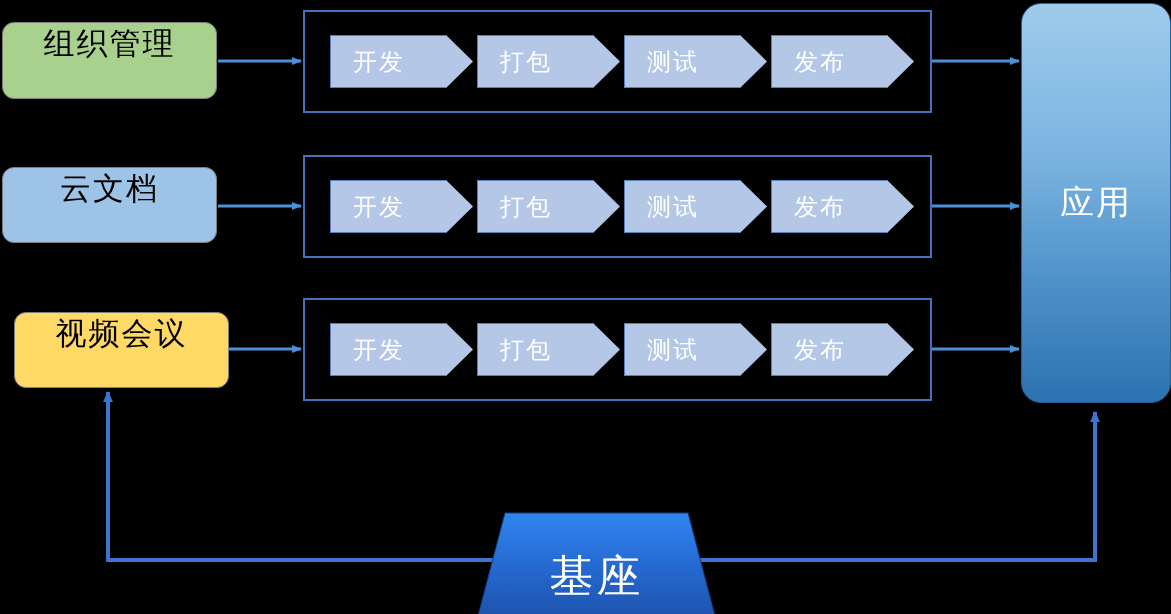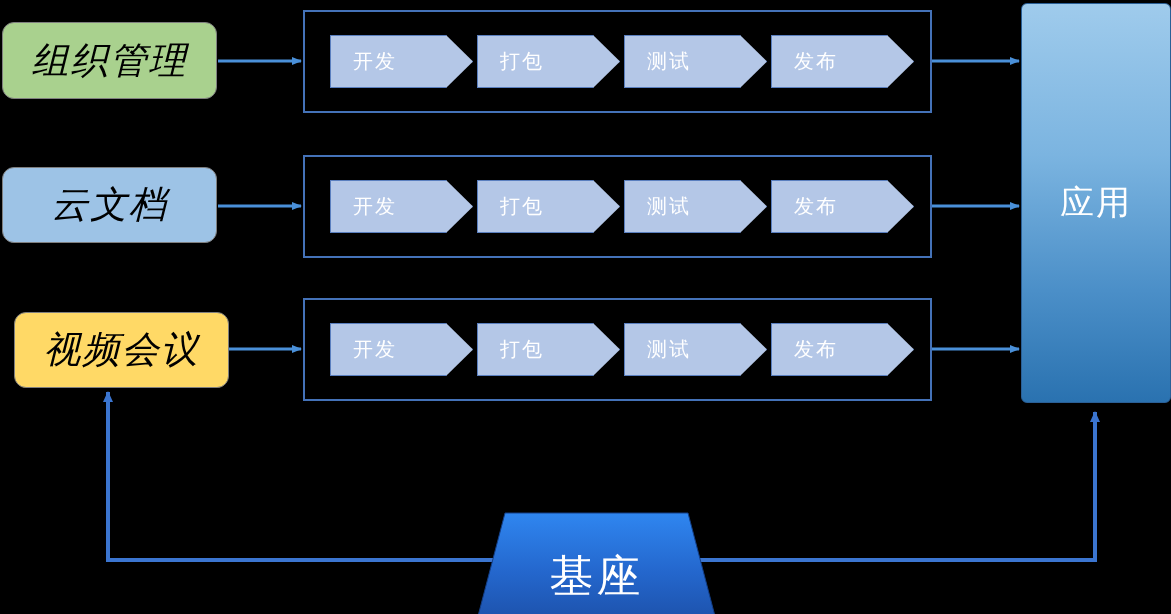--- a/index.html
+++ b/index.html
@@ -19,60 +19,59 @@
   svg#diagram {
     position: absolute;
     left: 0; top: 0;
     width: 1171px;
     height: 614px;
     display: block;
   }
   .app-label {
     position: absolute;
     display: flex;
-    align-items: center;
+    align-items: flex-start;
     justify-content: center;
     border-radius: 12px;
     border: 1px solid #7f7f7f;
-    font-size: 37px;
+    font-size: 31px;
     color: #000000;
     letter-spacing: 2px;
     font-family: "Liberation Sans", "DejaVu Sans", sans-serif;
-    font-style: italic;
   }
   .app-label.green  { background: #a9d18e; }
   .app-label.blue   { background: #9dc3e6; }
   .app-label.yellow { background: #ffd966; }
 
   .pipeline-box {
     position: absolute;
     border: 2px solid #4472b8;
     background: transparent;
   }
   .chevron {
     position: absolute;
     display: flex;
     align-items: center;
     justify-content: flex-start;
     color: #ffffff;
-    font-size: 20px;
+    font-size: 24px;
     letter-spacing: 2px;
     padding-left: 22px;
     background: #b4c7e7;
     border: 1px solid #5a7fbf;
     clip-path: polygon(0 0, calc(100% - 27px) 0, 100% 50%, calc(100% - 27px) 100%, 0 100%);
     font-family: "Liberation Sans", "DejaVu Sans", sans-serif;
   }
   .market-box {
     position: absolute;
     display: flex;
     flex-direction: row;
     align-items: center;
     justify-content: center;
-    border-radius: 6px;
+    border-radius: 20px;
     border: 1px solid #2a5f96;
     background: linear-gradient(180deg, #9fcbec 0%, #7bb4e0 38%, #4b8fc8 72%, #2a72b0 100%);
     color: #ffffff;
     font-size: 34px;
     line-height: 1.28;
     letter-spacing: 2px;
     font-family: "Liberation Sans", "DejaVu Sans", sans-serif;
   }
   .market-box span { display: block; text-align: center; }
 

